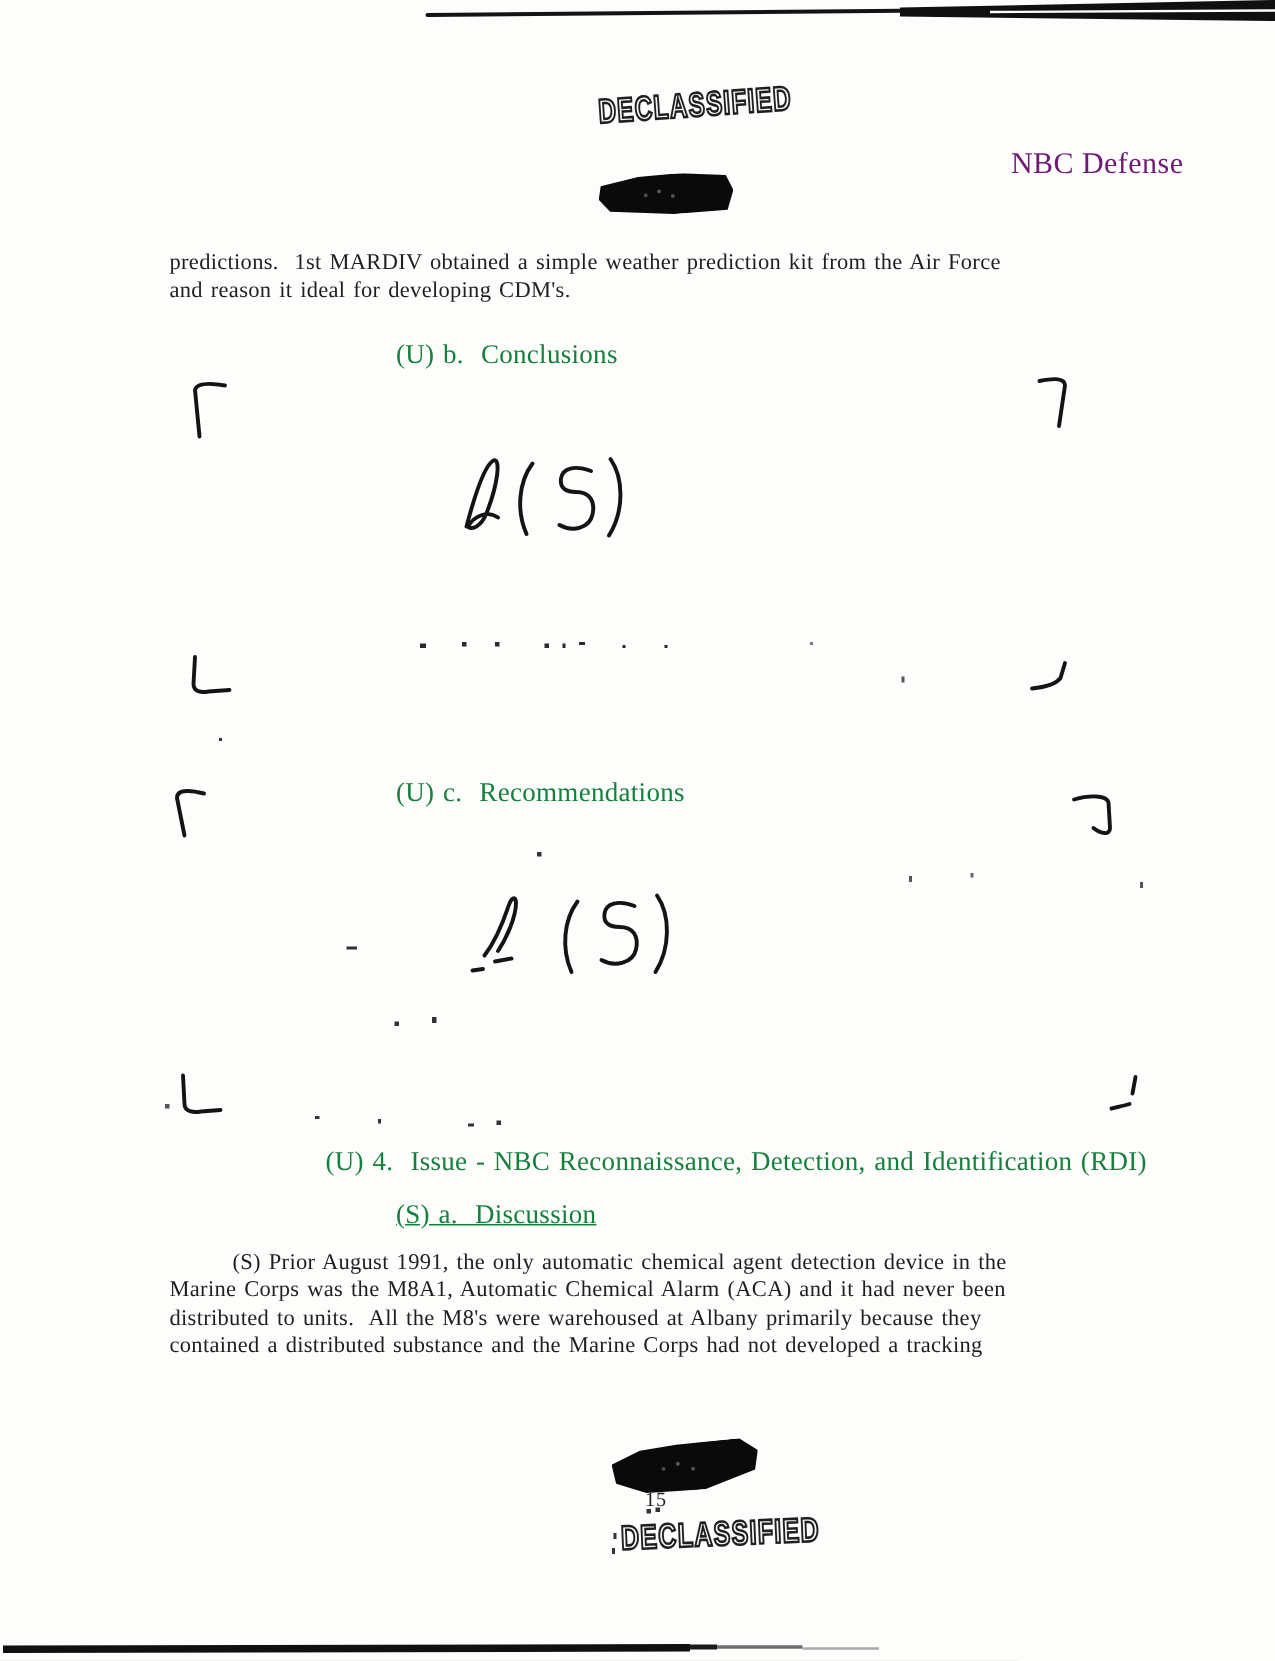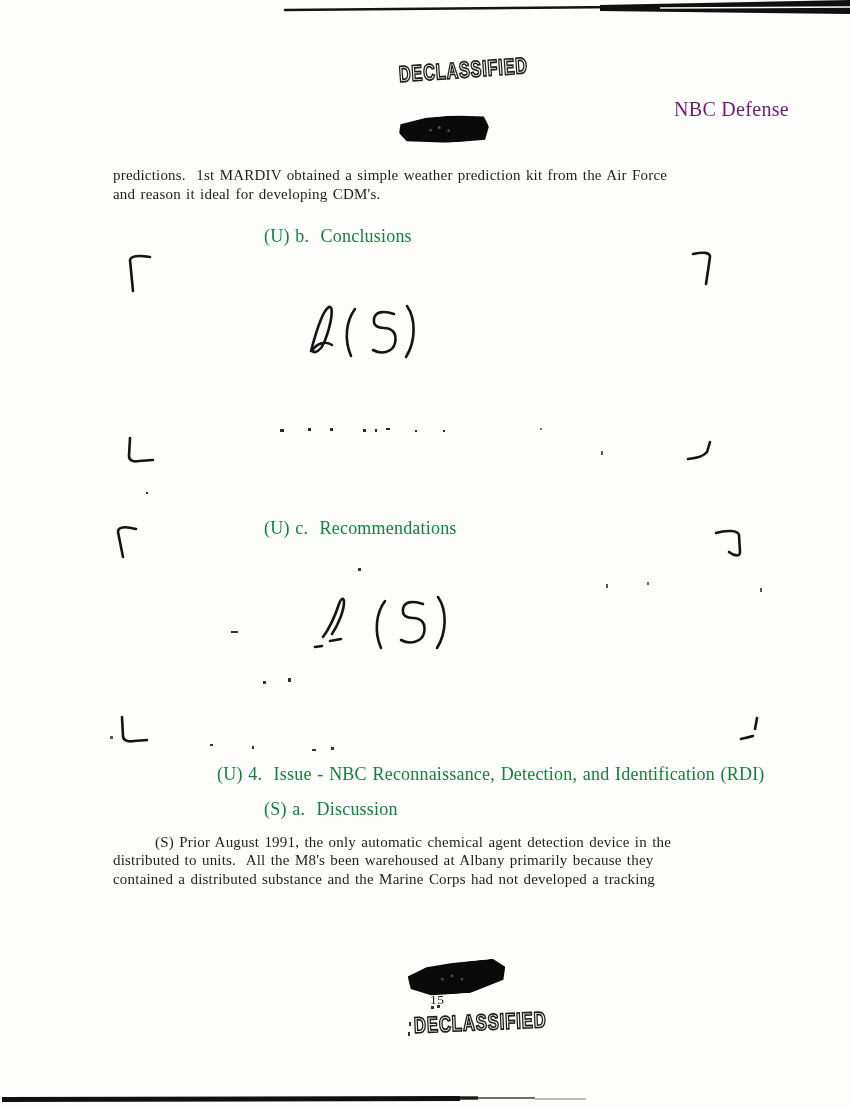--- a/index.html
+++ b/index.html
@@ -169,25 +169,26 @@
     <div class="tline">predictions.  1st MARDIV obtained a simple weather prediction kit from the Air Force</div>
     <div class="tline">and reason it ideal for developing CDM's.</div>
   </div>
 
   <div class="abs heading" style="left:264px;top:226px;">(U) b.  Conclusions</div>
 
   <div class="abs heading" style="left:264px;top:486px;margin-top:32px;">(U) c.  Recommendations</div>
 
   <div class="abs heading" style="left:217px;top:764px;">(U) 4.  Issue - NBC Reconnaissance, Detection, and Identification (RDI)</div>
 
-  <div class="abs heading" style="left:264px;top:799px;">(S) a.  Discussion</div>
+  <div class="abs heading" style="left:264px;top:799px;text-decoration:underline;">(S) a.  Discussion</div>
 
   <div class="abs para2" style="left:113px;top:833px;width:632px;">
     <div class="tline indent-first">(S) Prior August 1991, the only automatic chemical agent detection device in the</div>
-    <div class="tline">distributed to units.  All the M8's been warehoused at Albany primarily because they</div>
+    <div class="tline">Marine Corps was the M8A1, Automatic Chemical Alarm (ACA) and it had never been</div>
+    <div class="tline">distributed to units.  All the M8's were warehoused at Albany primarily because they</div>
     <div class="tline">contained a distributed substance and the Marine Corps had not developed a tracking</div>
   </div>
 
   <div class="abs redaction-bar bar-bottom"></div>
 
   <div class="abs page-number" style="left:430px;top:992px;">15</div>
 
   <div class="abs stamp stamp-bottom" style="left:414px;top:1013px;">DECLASSIFIED</div>
 
 </div>

